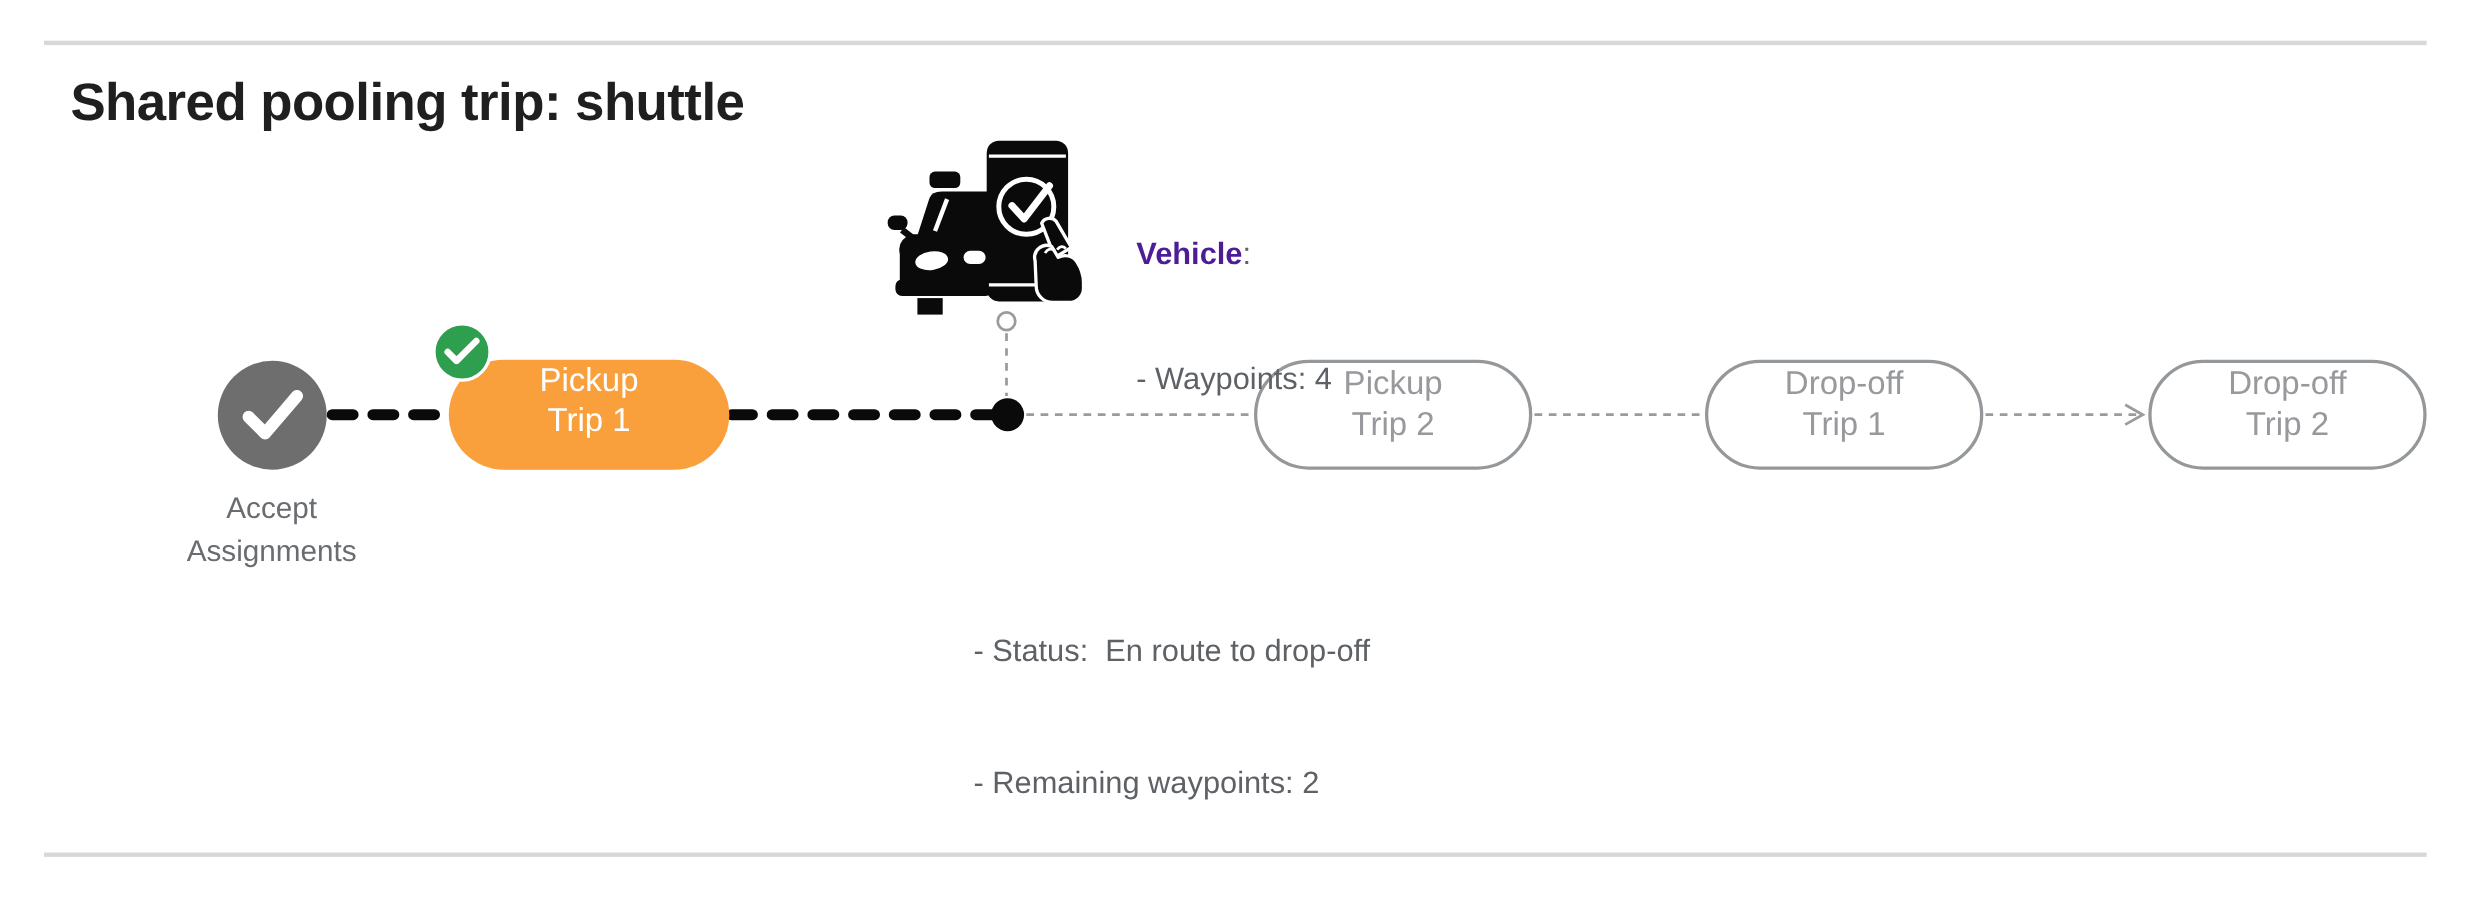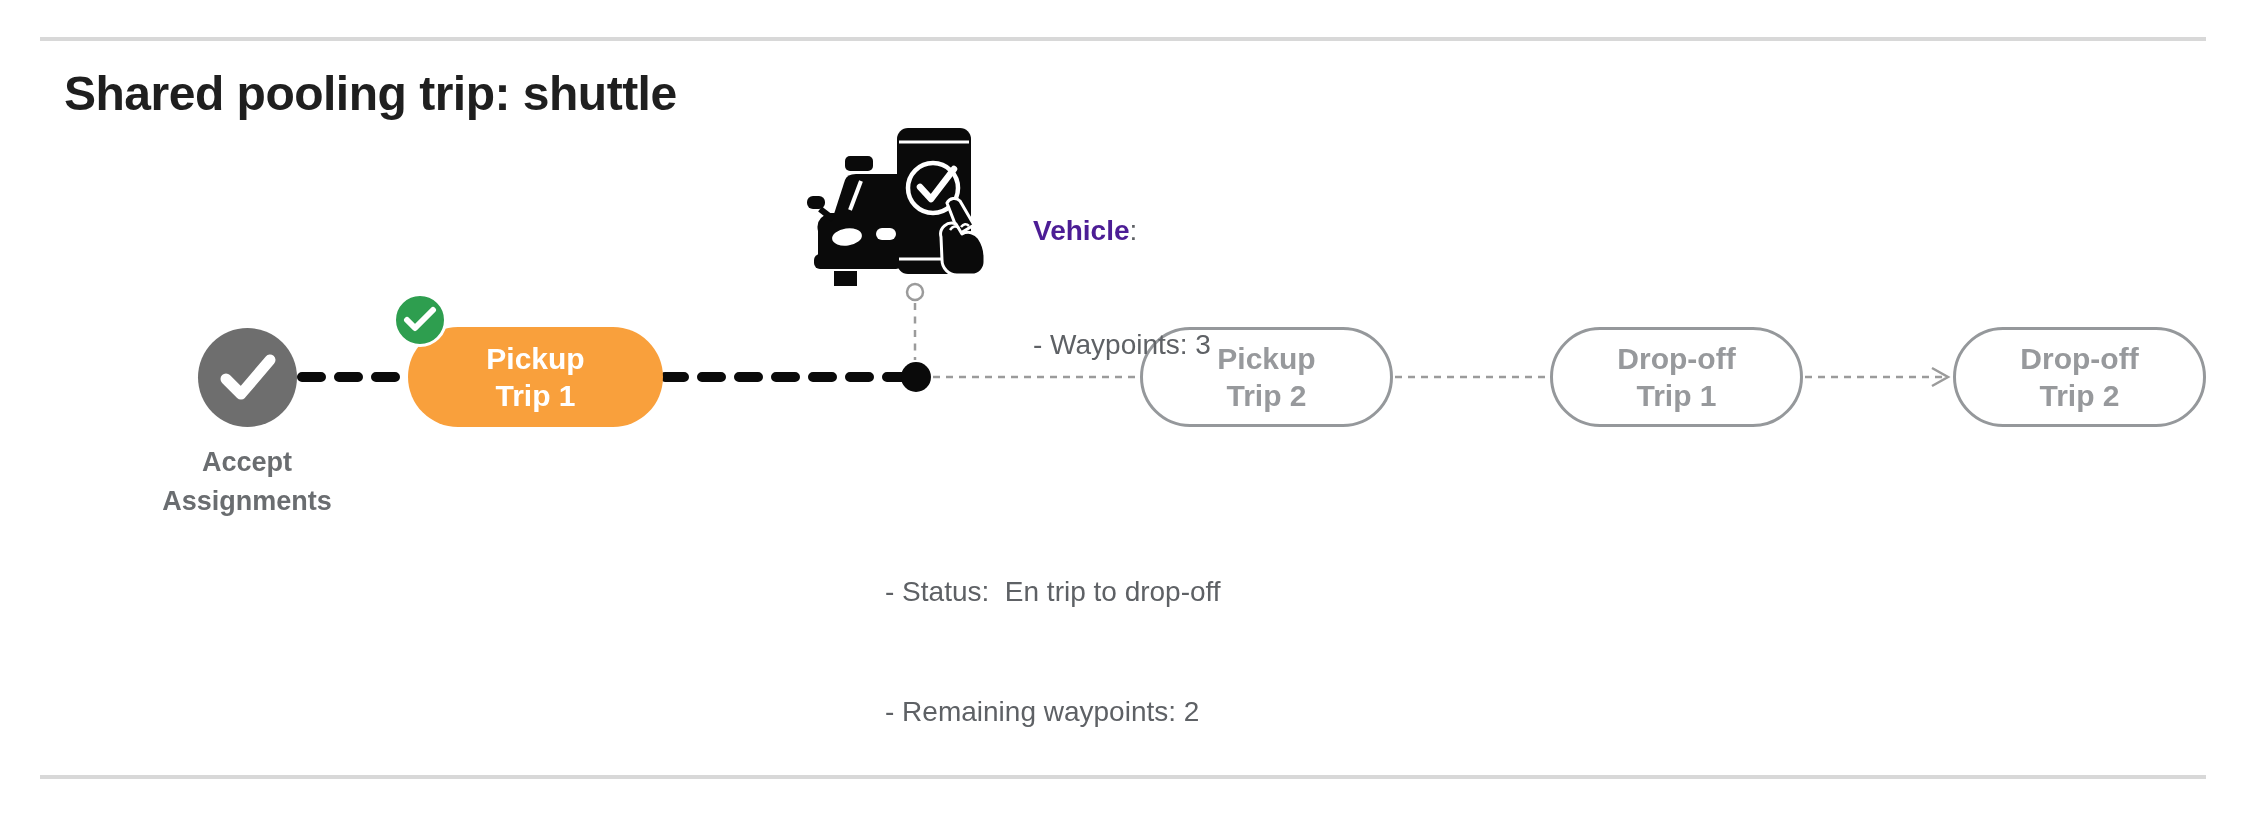--- a/index.html
+++ b/index.html
@@ -7,23 +7,23 @@
        font-family:"Liberation Sans", sans-serif;}
   .rule{position:absolute;left:40px;width:2166px;height:4px;background:#d8d8d8;}
   .rule-top{top:37px;}
   .rule-bottom{top:775px;}
   .page-title{position:absolute;left:64px;top:70px;font-size:48px;font-weight:bold;
        color:#1f1f1f;letter-spacing:-0.5px;line-height:1;}
   .svg-layer{position:absolute;left:0;top:0;z-index:1;}
   .node-circle{position:absolute;left:198px;top:328px;width:99px;height:99px;border-radius:50%;
        background:#6e6e6e;display:flex;align-items:center;justify-content:center;z-index:2;}
   .node-label{position:absolute;left:97px;top:443px;width:300px;text-align:center;
-       font-size:27px;line-height:39px;color:#6a6d70;white-space:pre-line;z-index:2;font-weight:bold;}
+       font-size:27px;line-height:39px;color:#6a6d70;white-space:pre-line;z-index:2;}
   .pill{position:absolute;top:327px;height:100px;border-radius:50px;display:flex;
-       align-items:center;justify-content:center;text-align:center;font-weight:bold;
+       justify-content:center;text-align:center;font-weight:normal;
        font-size:30px;line-height:37px;white-space:pre-line;box-sizing:border-box;z-index:2;}
   .pill-active{left:408px;width:255px;background:#f9a03c;color:#ffffff;}
   .pill-upcoming{background:#ffffff;border:3px solid #95989b;color:#97999c;}
   .pill-p2{left:1140px;width:253px;}
   .pill-d1{left:1550px;width:253px;}
   .pill-d2{left:1953px;width:253px;}
   .badge{position:absolute;left:393px;top:293px;width:48px;height:48px;border-radius:50%;
        background:#2e9e4f;border:3px solid #ffffff;display:flex;align-items:center;
        justify-content:center;z-index:3;}
   .vehicle-info{position:absolute;left:1033px;top:136px;font-size:28px;line-height:38px;
@@ -105,22 +105,22 @@
   <span>Drop-off
 Trip 1</span>
 </div>
 <div class="pill pill-upcoming pill-d2">
   <span>Drop-off
 Trip 2</span>
 </div>
 
 <div class="vehicle-info">
   <div><span class="info-header">Vehicle</span><span>:</span></div>
-  <div>- Waypoints: 3</div>
+  <div>- Waypoints: 4</div>
 </div>
 
 <div class="trip-info">
-  <div>- Status:  En trip to drop-off</div>
+  <div>- Status:  En route to drop-off</div>
   <div>- Remaining waypoints: 2</div>
   
   
   
 </div>
 
 </body></html>

